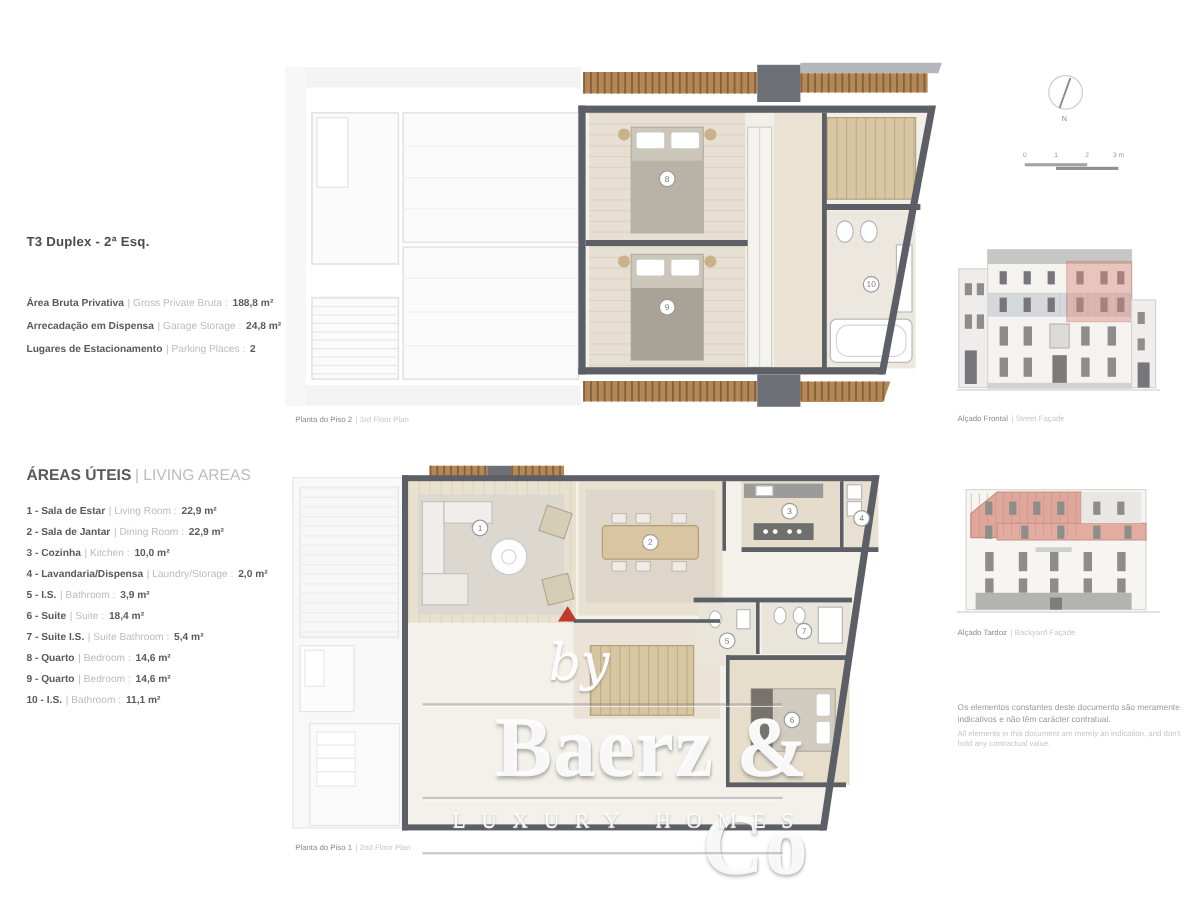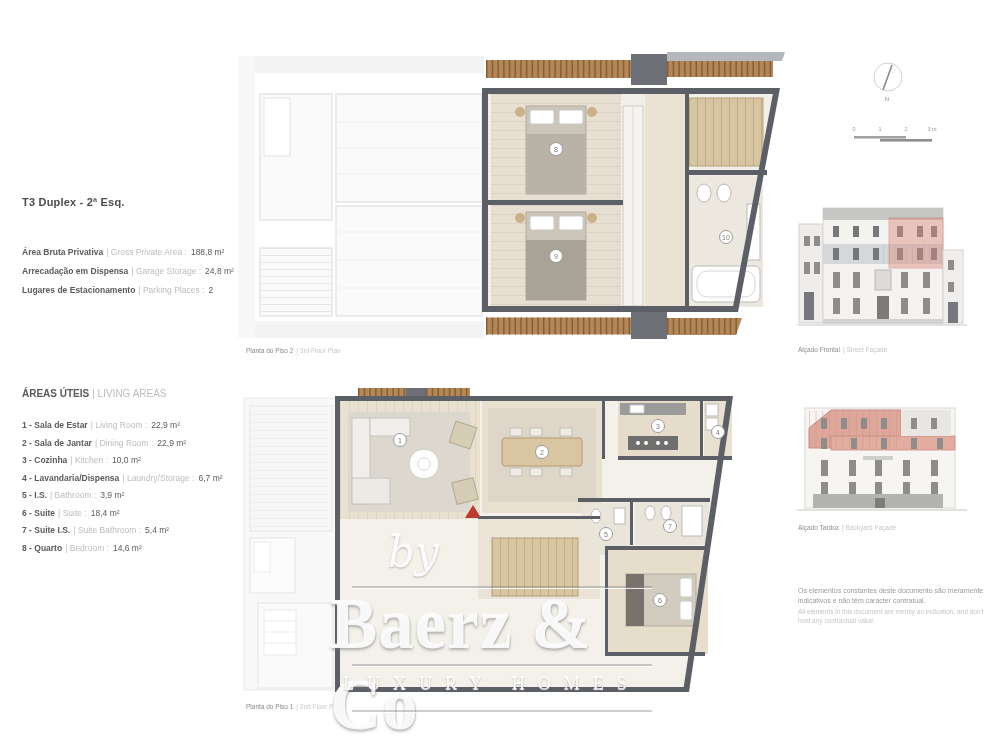--- a/index.html
+++ b/index.html
@@ -7,37 +7,37 @@
        font-family:"Liberation Sans", sans-serif;-webkit-font-smoothing:antialiased;}
   .page{position:absolute;left:0;top:0;width:836px;height:750px;background:#ffffff;}
   .abs{position:absolute;}
 
   
   .title{left:22px;top:196px;font-size:11px;font-weight:bold;color:#4d4d4d;letter-spacing:.2px;}
   .sum-block{left:22px;top:243px;width:215px;}
   .sum-row{height:19px;line-height:19px;font-size:8.5px;white-space:nowrap;}
   .rooms-block{left:22px;top:417px;width:215px;}
   .room-row{height:17.5px;line-height:17.5px;font-size:8.5px;white-space:nowrap;}
-  .heading{left:22px;top:388px;font-size:10px;font-weight:bold;white-space:nowrap;}
+  .heading{left:22px;top:388px;font-size:13px;font-weight:bold;white-space:nowrap;}
   .t-dark{color:#5a5a5a;font-weight:bold;}
   .t-light{color:#bcbcbc;font-weight:normal;margin:0 3px;}
-  .t-val{color:#5a5a5a;font-weight:normal;margin-left:1px;}
+  .t-val{color:#5a5a5a;font-weight:bold;margin-left:1px;}
 
   
   .caption{font-size:6.5px;white-space:nowrap;}
   .cap-pt{color:#8a8a8a;}
   .cap-en{color:#c6c6c6;margin-left:3px;}
 
   
   .disclaimer{left:798px;top:586px;width:186px;}
   .disc-pt{font-size:7px;color:#9a9a9a;line-height:9.5px;}
   .disc-en{font-size:6.5px;color:#c6c6c6;line-height:9px;margin-top:2px;}
 
   
-  .wm{z-index:30;text-align:left;pointer-events:none;}
+  .wm{z-index:30;text-align:right;pointer-events:none;}
   .wm-by{left:388px;top:528px;width:120px;font-family:"DejaVu Serif",serif;font-style:italic;
          font-size:42px;color:rgba(255,255,255,0.94);
          text-shadow:0 1px 2px rgba(125,125,125,.55), 0 -1px 0 rgba(255,255,255,.9);}
   .wm-line{height:2px;background:rgba(130,130,130,.40);box-shadow:0 1px 0 rgba(255,255,255,.85);}
   .wm-brand{left:330px;top:584px;width:344px;font-family:"Liberation Serif",serif;
             font-size:71px;font-weight:bold;color:rgba(253,253,253,0.92);letter-spacing:1px;
             text-shadow:0 2px 3px rgba(120,120,120,.55), 0 -1px 0 rgba(255,255,255,.95), 1px 0 1px rgba(150,150,150,.35);}
   .wm-tagline{left:330px;top:674px;width:344px;font-family:"Liberation Serif",serif;
               font-size:18px;color:rgba(253,253,253,0.95);letter-spacing:13px;text-indent:13px;
               text-shadow:0 1px 2px rgba(120,120,120,.55), 0 -1px 0 rgba(255,255,255,.95);}
@@ -47,43 +47,45 @@
 </style>
 </head>
 <body>
 
 <div class="page">
 
   <div class="abs title">T3 Duplex - 2ª Esq.</div>
 
   <div class="abs sum-block">
     <div class="sum-row">
-      <span class="t-dark">Área Bruta Privativa</span><span class="t-light">| Gross Private Area :</span><span class="t-val">188,8 m²</span>
+      <span class="t-dark">Área Bruta Privativa</span><span class="t-light">| Gross Private Bruta :</span><span class="t-val">188,8 m²</span>
     </div>
     <div class="sum-row">
       <span class="t-dark">Arrecadação em Dispensa</span><span class="t-light">| Garage Storage :</span><span class="t-val">24,8 m²</span>
     </div>
     <div class="sum-row">
       <span class="t-dark">Lugares de Estacionamento</span><span class="t-light">| Parking Places :</span><span class="t-val">2</span>
     </div>
   </div>
 
   <div class="abs heading">
     <span class="t-dark">ÁREAS ÚTEIS</span><span class="t-light">| LIVING AREAS</span>
   </div>
 
   <div class="abs rooms-block">
     <div class="room-row"><span class="t-dark">1 - Sala de Estar</span><span class="t-light">| Living Room :</span><span class="t-val">22,9 m²</span></div>
     <div class="room-row"><span class="t-dark">2 - Sala de Jantar</span><span class="t-light">| Dining Room :</span><span class="t-val">22,9 m²</span></div>
     <div class="room-row"><span class="t-dark">3 - Cozinha</span><span class="t-light">| Kitchen :</span><span class="t-val">10,0 m²</span></div>
-    <div class="room-row"><span class="t-dark">4 - Lavandaria/Dispensa</span><span class="t-light">| Laundry/Storage :</span><span class="t-val">6,7 m²</span></div>
+    <div class="room-row"><span class="t-dark">4 - Lavandaria/Dispensa</span><span class="t-light">| Laundry/Storage :</span><span class="t-val">2,0 m²</span></div>
     <div class="room-row"><span class="t-dark">5 - I.S.</span><span class="t-light">| Bathroom :</span><span class="t-val">3,9 m²</span></div>
     <div class="room-row"><span class="t-dark">6 - Suite</span><span class="t-light">| Suite :</span><span class="t-val">18,4 m²</span></div>
     <div class="room-row"><span class="t-dark">7 - Suite I.S.</span><span class="t-light">| Suite Bathroom :</span><span class="t-val">5,4 m²</span></div>
     <div class="room-row"><span class="t-dark">8 - Quarto</span><span class="t-light">| Bedroom :</span><span class="t-val">14,6 m²</span></div>
+    <div class="room-row"><span class="t-dark">9 - Quarto</span><span class="t-light">| Bedroom :</span><span class="t-val">14,6 m²</span></div>
+    <div class="room-row"><span class="t-dark">10 - I.S.</span><span class="t-light">| Bathroom :</span><span class="t-val">11,1 m²</span></div>
   </div>
 
   <svg class="abs" style="left:230px;top:52px;" width="555" height="292" viewBox="0 0 555 292">
 
     <g opacity="0.5">
       <rect x="8" y="4" width="246" height="17" fill="#e8e8e8"></rect>
       <rect x="8" y="269" width="246" height="17" fill="#e8e8e8"></rect>
       <rect x="8" y="4" width="17" height="282" fill="#f0f0f0"></rect>
       <g fill="#f7f7f7" stroke="#c9c9c9" stroke-width="1.4">
         <rect x="30" y="42" width="72" height="126"></rect>

